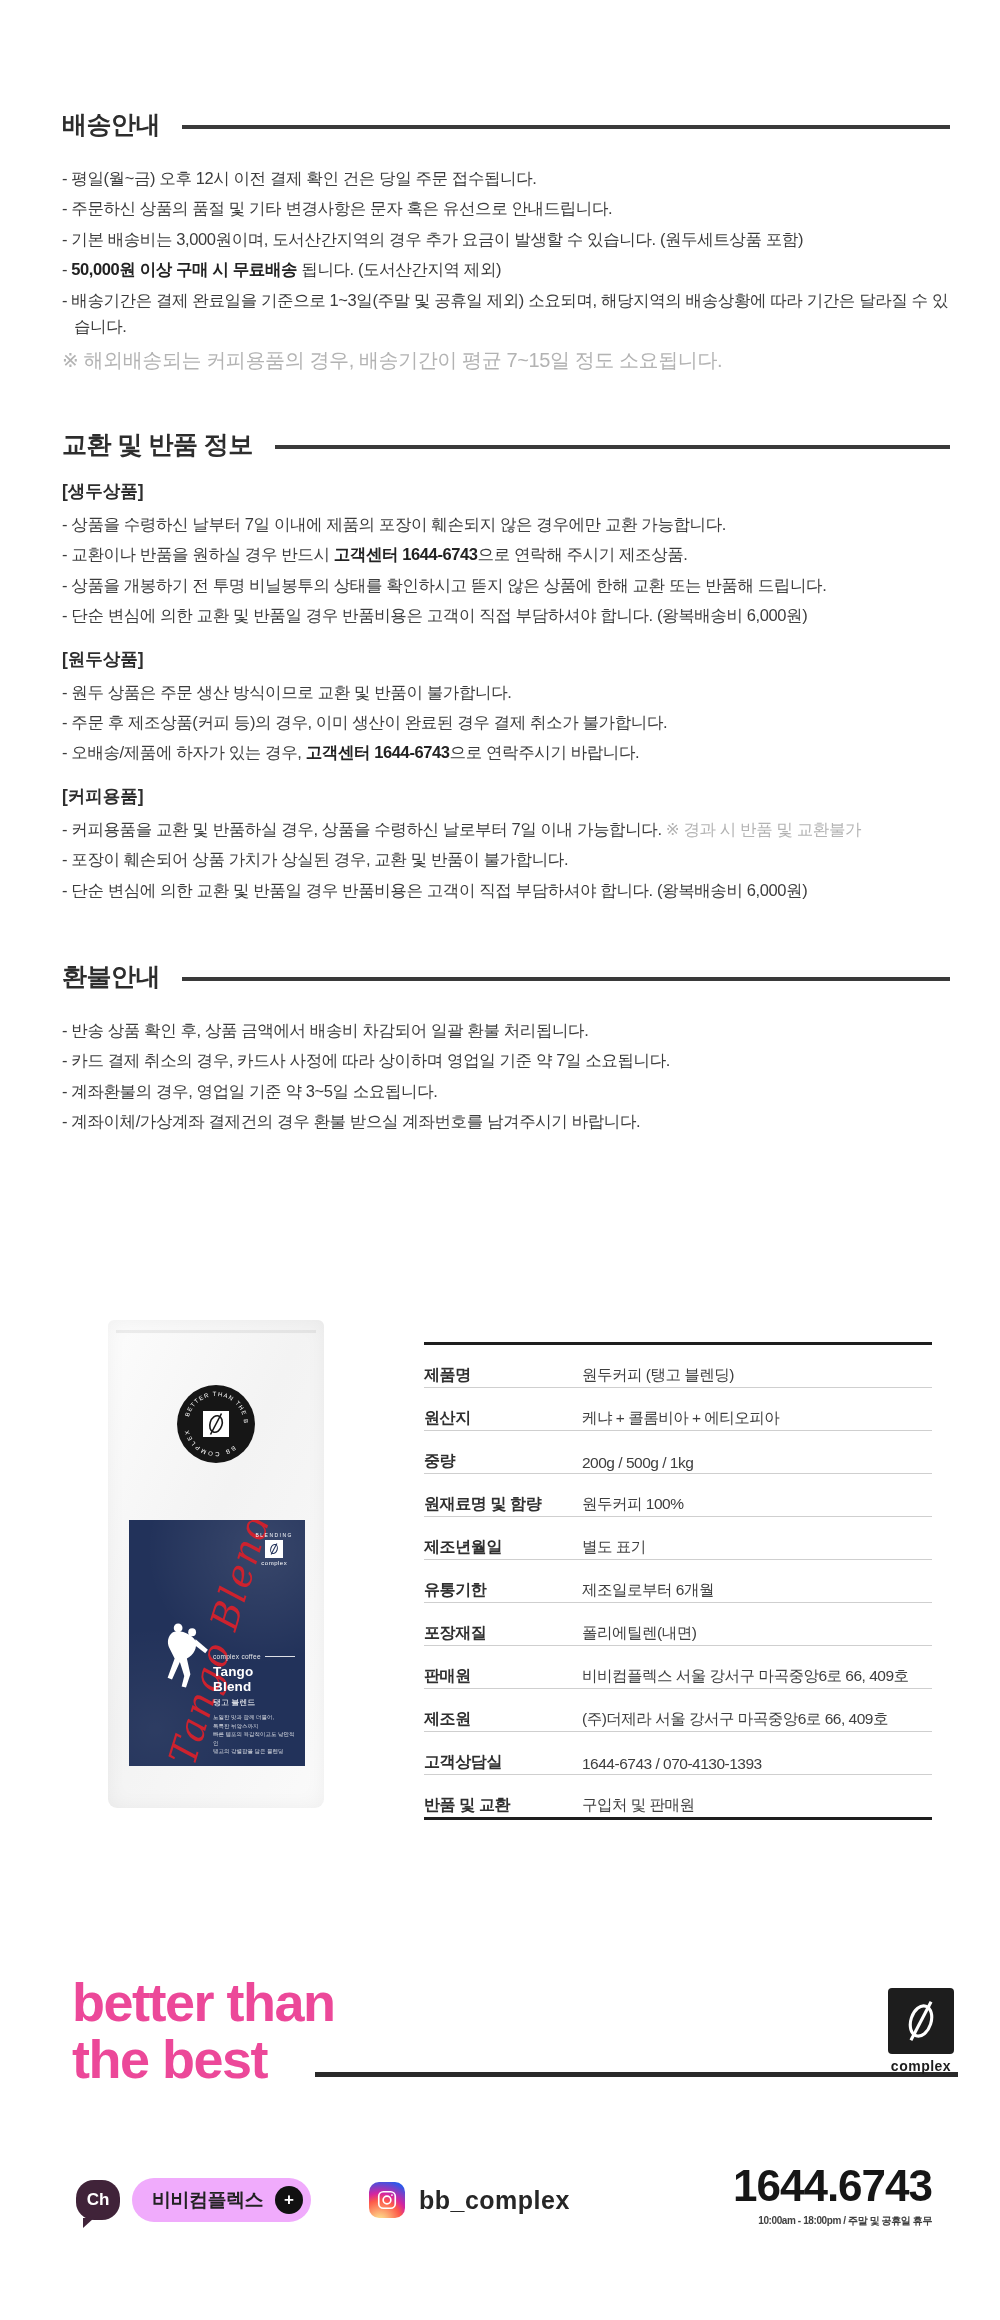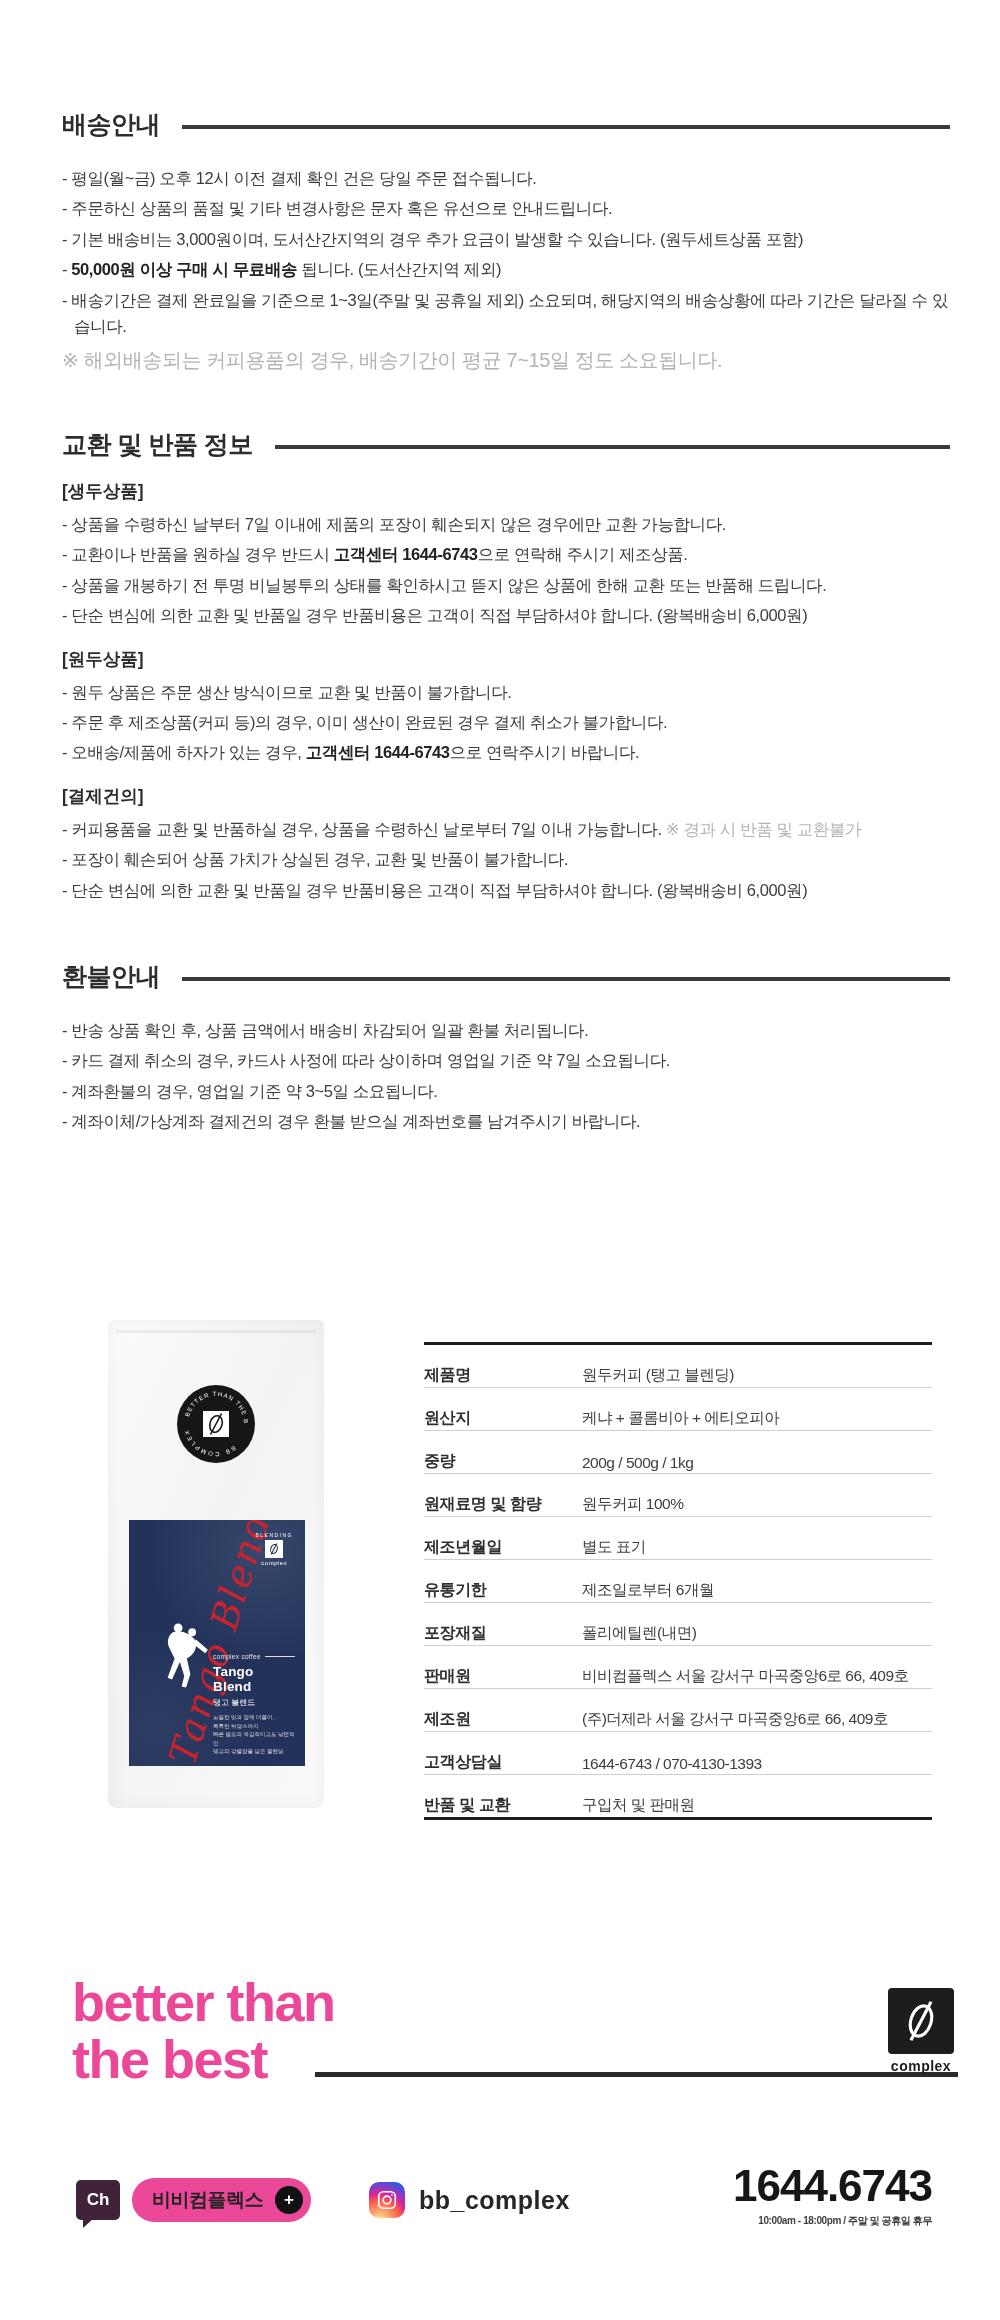--- a/index.html
+++ b/index.html
@@ -53,25 +53,25 @@
   
   #slogan{position:absolute;left:72px;top:1974px;width:886px;color:#ec4899;}
   .slog1,.slog2{font-size:54px;font-weight:800;letter-spacing:-1.5px;line-height:1.06;white-space:nowrap;}
   .slog2-row{display:flex;align-items:flex-end;}
   .slog-rule{flex:1;height:5px;background:#2a2a2a;margin-left:48px;margin-bottom:11px;}
   #footer-logo{position:absolute;left:886px;top:1988px;width:70px;text-align:center;}
   .logo-sq{width:66px;height:66px;background:#1d1d1d;border-radius:4px;margin:0 auto;
        display:flex;align-items:center;justify-content:center;}
   .logo-cap{font-size:14px;font-weight:700;color:#1d1d1d;margin-top:4px;letter-spacing:.5px;}
   #social{position:absolute;left:76px;top:2178px;display:flex;align-items:center;}
-  .kakao{position:relative;width:44px;height:40px;background:#402339;border-radius:5px;
+  .kakao{position:relative;width:44px;height:40px;background:#402339;border-radius:18px;
        display:flex;align-items:center;justify-content:center;color:#fff;font-weight:800;font-size:17px;}
   .kakao::after{content:"";position:absolute;left:7px;bottom:-8px;width:0;height:0;
        border-top:10px solid #402339;border-right:11px solid transparent;}
-  .pill{height:44px;background:#ec4899;border-radius:22px;display:flex;align-items:center;
+  .pill{height:44px;background:#f0abfc;border-radius:22px;display:flex;align-items:center;
        padding:0 8px 0 20px;margin-left:12px;}
   .pill-text{font-size:19px;font-weight:700;color:#222;letter-spacing:-0.5px;}
   .pill-plus{width:28px;height:28px;border-radius:50%;background:#111;color:#fff;display:flex;
        align-items:center;justify-content:center;font-size:17px;font-weight:700;margin-left:12px;}
   .insta{width:36px;height:36px;border-radius:10px;margin-left:58px;display:flex;align-items:center;justify-content:center;
        background:radial-gradient(circle at 30% 110%,#fdf497 0%,#fd5949 45%,#d6249f 60%,#285AEB 90%);}
   .handle{font-size:25px;font-weight:700;color:#262626;margin-left:14px;letter-spacing:.5px;}
   #contact{position:absolute;right:68px;top:2164px;text-align:right;}
   .phone{font-size:44px;font-weight:700;color:#161616;letter-spacing:-1px;line-height:1;}
   .hours{font-size:10px;color:#404040;margin-top:6px;letter-spacing:-0.4px;font-weight:600;}
@@ -106,21 +106,21 @@
         <div class="bullet"><span>- 교환이나 반품을 원하실 경우 반드시 </span><span class="seg-b">고객센터 1644-6743</span><span>으로 연락해 주시기 제조상품.</span></div>
         <div class="bullet"><span>- 상품을 개봉하기 전 투명 비닐봉투의 상태를 확인하시고 뜯지 않은 상품에 한해 교환 또는 반품해 드립니다.</span></div>
         <div class="bullet"><span>- 단순 변심에 의한 교환 및 반품일 경우 반품비용은 고객이 직접 부담하셔야 합니다. (왕복배송비 6,000원)</span></div>
       </div>
       <div class="group-label">[원두상품]</div>
       <div class="bullets">
         <div class="bullet"><span>- 원두 상품은 주문 생산 방식이므로 교환 및 반품이 불가합니다.</span></div>
         <div class="bullet"><span>- 주문 후 제조상품(커피 등)의 경우, 이미 생산이 완료된 경우 결제 취소가 불가합니다.</span></div>
         <div class="bullet"><span>- 오배송/제품에 하자가 있는 경우, </span><span class="seg-b">고객센터 1644-6743</span><span>으로 연락주시기 바랍니다.</span></div>
       </div>
-      <div class="group-label">[결제건의]</div>
+      <div class="group-label">[커피용품]</div>
       <div class="bullets">
         <div class="bullet"><span>- 커피용품을 교환 및 반품하실 경우, 상품을 수령하신 날로부터 7일 이내 가능합니다. </span><span class="seg-g">※ 경과 시 반품 및 교환불가</span></div>
         <div class="bullet"><span>- 포장이 훼손되어 상품 가치가 상실된 경우, 교환 및 반품이 불가합니다.</span></div>
         <div class="bullet"><span>- 단순 변심에 의한 교환 및 반품일 경우 반품비용은 고객이 직접 부담하셔야 합니다. (왕복배송비 6,000원)</span></div>
       </div>
     </div>
 </div>
 
 <div class="sec" style="top:960px;">
   <div class="sec-head">

